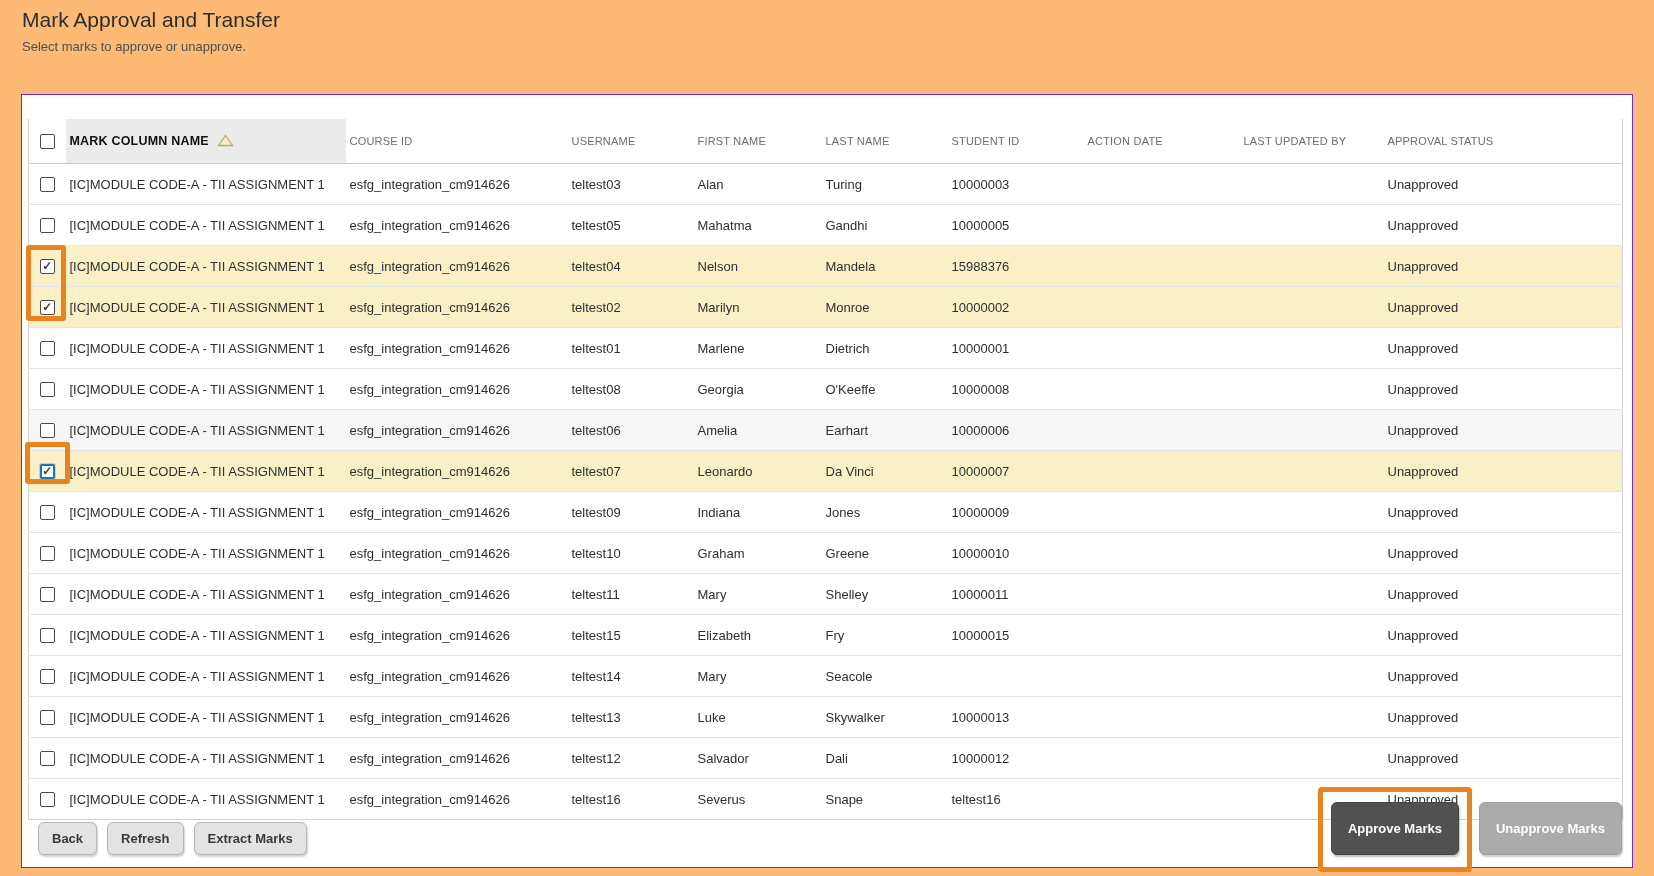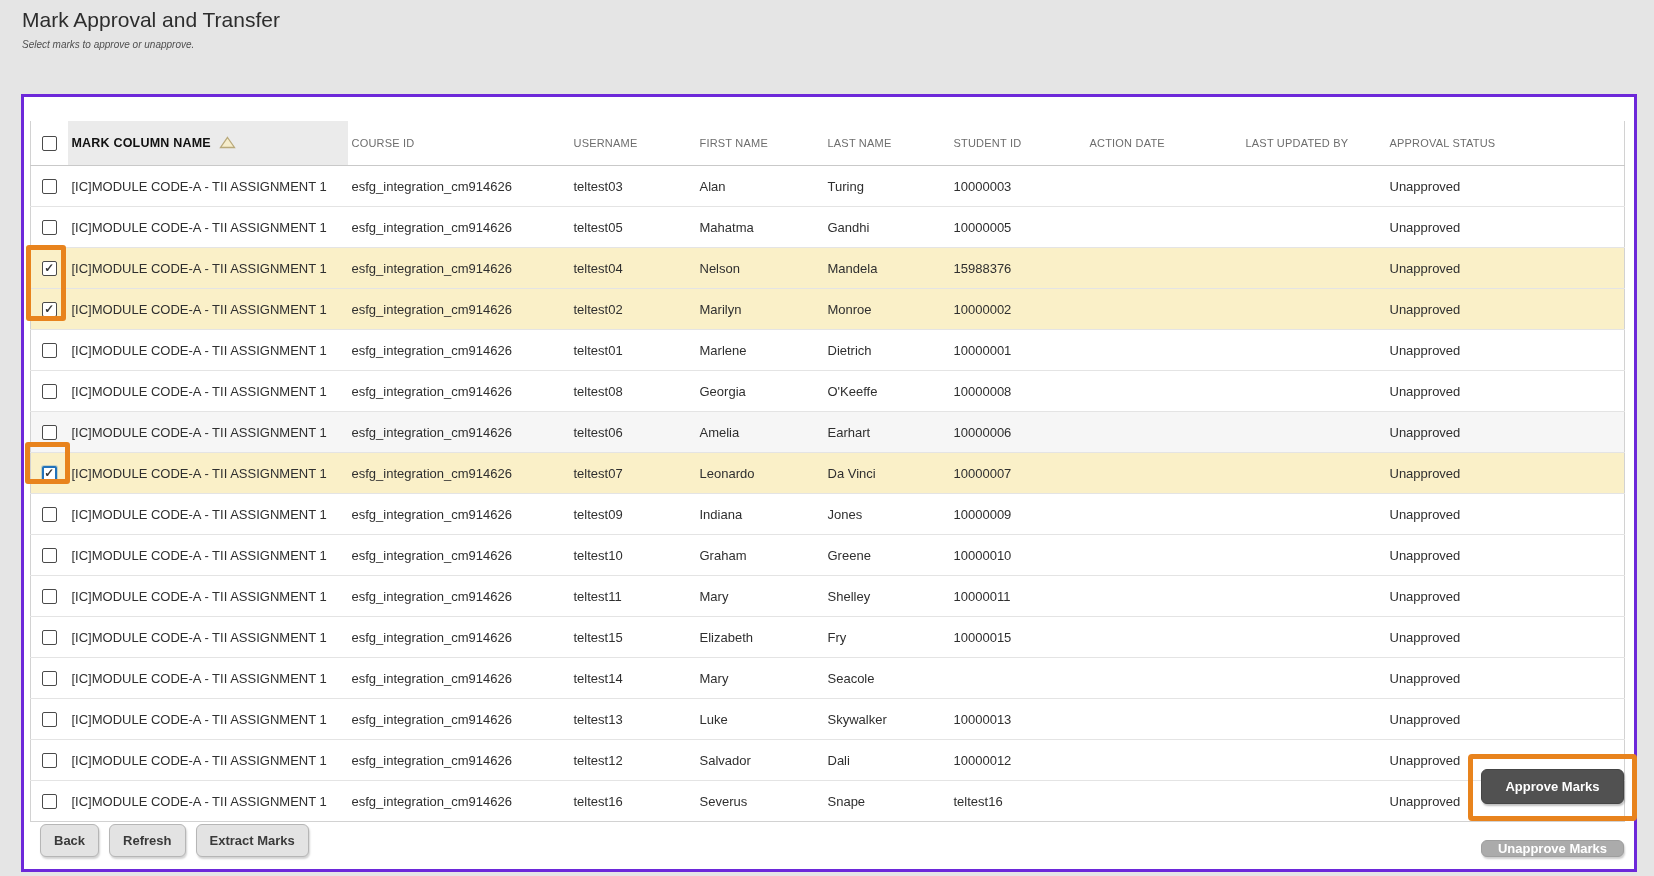--- a/index.html
+++ b/index.html
@@ -1,21 +1,21 @@
 <!DOCTYPE html>
 <html><head>
 <meta charset="utf-8">
 <style>
   html,body{margin:0;padding:0;background:#fff;}
-  .page{position:relative;width:1654px;height:876px;background:#e5e5e5;overflow:hidden;
+  .page{position:relative;width:1654px;height:876px;background:#fdba74;overflow:hidden;
         font-family:"Liberation Sans",sans-serif;color:#2f2f2f;}
   .title{position:absolute;left:22px;top:8px;font-size:21px;font-weight:400;color:#2d2d2d;}
-  .subtitle{position:absolute;left:22px;top:39px;font-size:10px;font-style:italic;color:#4f4f4f;}
+  .subtitle{position:absolute;left:22px;top:39px;font-size:13px;color:#4f4f4f;}
   .panel{position:absolute;left:21px;top:94px;width:1610px;height:772px;
-         border:3px solid #6d28d9;background:#fff;}
+         border:1px solid #6d28d9;background:#fff;}
   table.tbl{position:absolute;left:6px;top:24px;width:1594px;border-collapse:collapse;table-layout:fixed;
         border-left:1px solid #d2d2d2;border-right:1px solid #d2d2d2;border-bottom:1px solid #d2d2d2;}
   thead th{height:44px;font-size:11px;font-weight:400;color:#6d6d6d;text-align:left;
         padding:0 4px;border-bottom:1px solid #c9c9c9;letter-spacing:.2px;white-space:nowrap;}
   thead th.mark{background:#ebebeb;color:#111;font-weight:700;font-size:12.5px;}
   .sort-tri{margin-left:8px;vertical-align:-2px;}
   tbody td{height:40px;font-size:13px;color:#2f2f2f;padding:0 4px;border-top:1px solid #e4e4e4;
         white-space:nowrap;overflow:hidden;}
   tr.selected td{background:#FAF0C8;}
   tr.shaded td{background:#f6f6f6;}
@@ -23,27 +23,27 @@
   td.approval{text-align:left;}
   .checkbox{display:inline-block;box-sizing:border-box;width:15px;height:15px;border:1px solid #4a4a4a;
         background:#fff;border-radius:2px;vertical-align:middle;line-height:13px;font-size:12px;
         font-weight:700;color:#3a3a3a;text-align:center;cursor:pointer;}
   .checkbox.focused{border:2px solid #2273bb;line-height:11px;box-shadow:0 0 0 1px rgba(34,115,187,.25);}
   .hl-box{position:absolute;box-sizing:border-box;border:5px solid #E8831D;border-radius:3px;
         pointer-events:none;background:transparent;}
   #hl1{left:26px;top:245px;width:40px;height:76px;}
   #hl2{left:25px;top:442px;width:45px;height:42px;}
   .footer-left{position:absolute;left:16px;bottom:12px;display:flex;gap:10px;}
-  .footer-right{position:absolute;right:10px;bottom:12px;display:flex;gap:36px;flex-direction:column;}
+  .footer-right{position:absolute;right:10px;bottom:12px;display:flex;gap:20px;}
   .btn{font-family:"Liberation Sans",sans-serif;font-size:13px;font-weight:700;padding:8px 13px;
         border-radius:6px;cursor:pointer;white-space:nowrap;}
   .btn-light{background:#e3e3e3;border:1px solid #b6b6b6;color:#3a3a3a;box-shadow:1px 2px 2px rgba(0,0,0,.18);}
   .btn-dark{position:relative;background:#515151;border:1px solid #454545;color:#fff;padding:9px 16px;
         box-shadow:1px 2px 2px rgba(0,0,0,.25);}
-  .btn-gray{background:#ababab;border:1px solid #9e9e9e;color:#fff;padding:0 16px;
+  .btn-gray{background:#ababab;border:1px solid #9e9e9e;color:#fff;padding:18px 16px;
         box-shadow:1px 2px 2px rgba(0,0,0,.2);}
   .btn-annotation{position:absolute;left:-14px;top:-16px;right:-14px;bottom:-18px;
         border:5px solid #E8831D;border-radius:4px;pointer-events:none;}
 </style>
 </head>
 <body>
 
 <div class="page">
 
   <div class="title">Mark Approval and Transfer</div>

